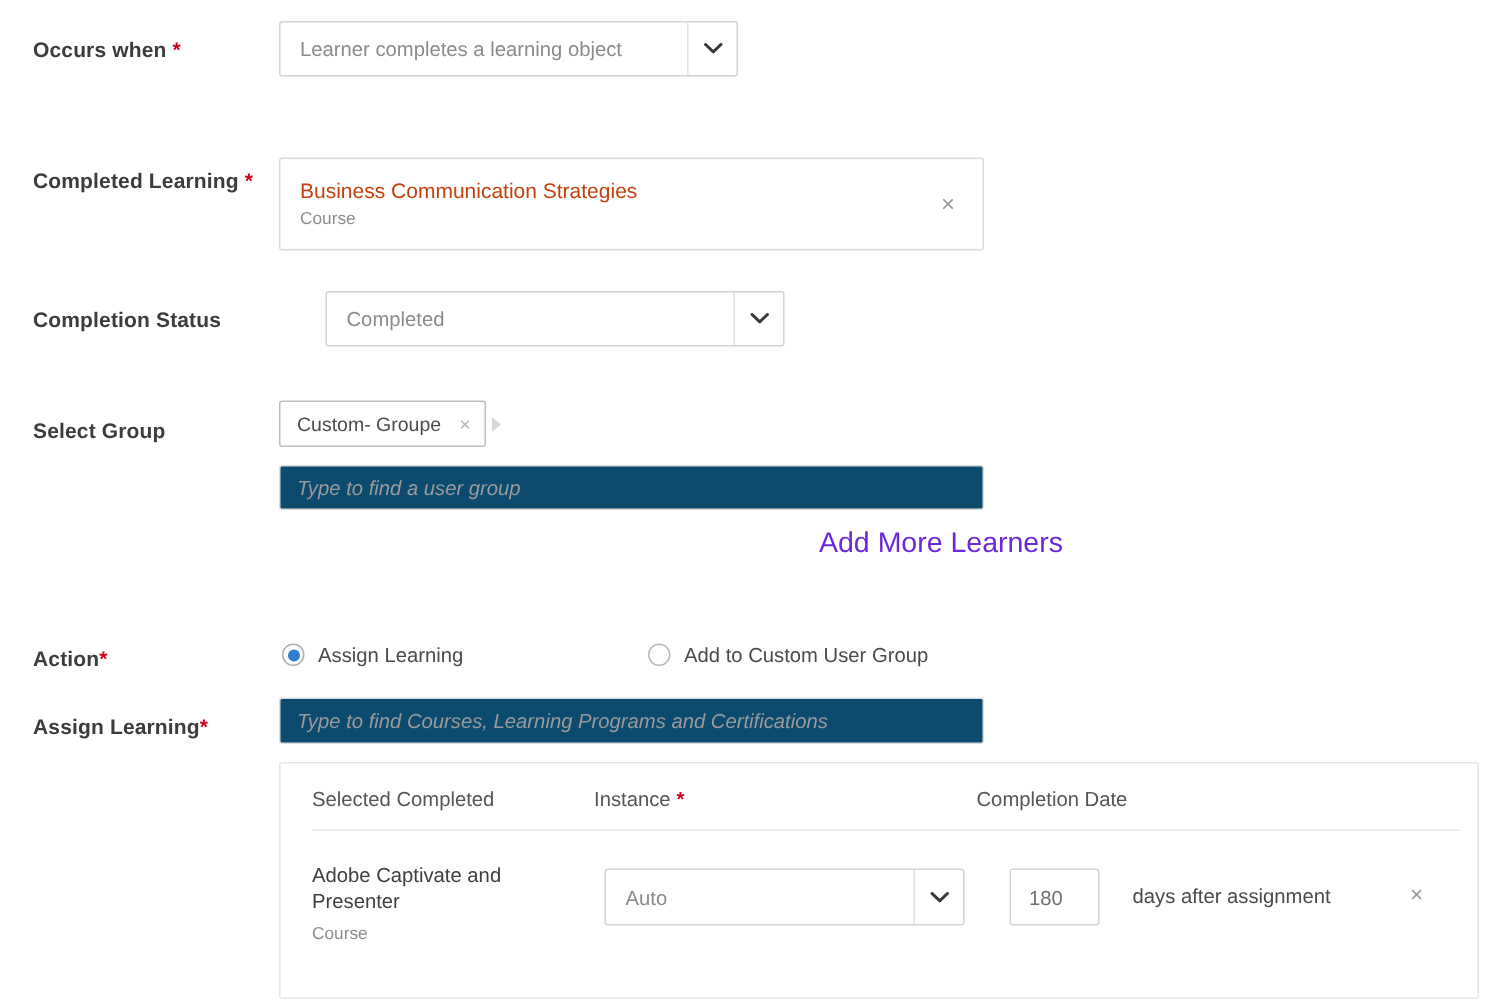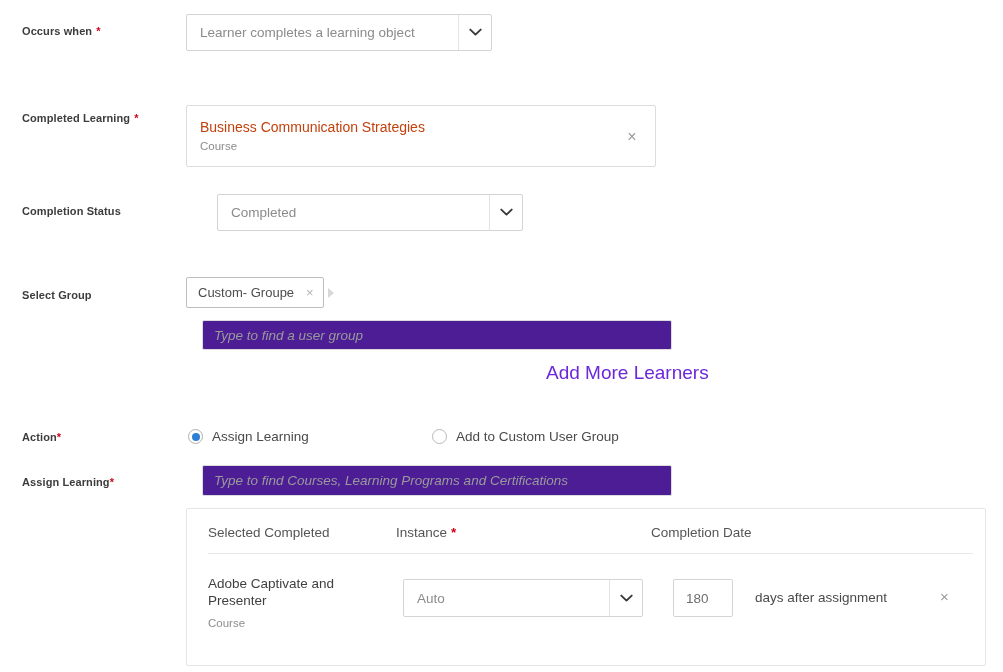--- a/index.html
+++ b/index.html
@@ -26,21 +26,21 @@
   
   .row {
     position: absolute;
     left: 0;
     width: 1003px;
   }
   .lbl {
     position: absolute;
     left: 22px;
     font-weight: bold;
-    font-size: 11px;
+    font-size: 14px;
     color: #3c3c3c;
     white-space: nowrap;
     letter-spacing: .1px;
   }
   .req {
     color: #d0021b;
     font-weight: bold;
   }
   .req.sp { margin-left: 4px; }
 
@@ -145,27 +145,26 @@
     border-top: 5px solid transparent;
     border-bottom: 5px solid transparent;
     border-left: 6px solid #d8d8d8;
   }
 
   
   .tinput {
     position: absolute;
     box-sizing: border-box;
     border: 1px solid #dcdcdc;
-    background: #4c1d95;
+    background: #0c4a6e;
     height: 30px;
     display: flex;
     align-items: center;
     padding-left: 11px;
     border-radius: 2px;
-    margin-left: 16px;
   }
   .tinput .ph {
     font-style: italic;
     font-size: 13.5px;
     color: #9a9a9a;
     white-space: nowrap;
   }
 
   
   .link {
@@ -333,21 +332,21 @@
     <div class="sel" style="left:186px;top:14px;width:306px;margin-left:31px;">
       <div class="val">Completed</div>
       <div class="caret">
         <svg width="13" height="9" viewBox="0 0 13 9" aria-hidden="true">
             <path d="M1.3 1.6 L6.5 6.6 L11.7 1.6" fill="none" stroke="#3a3a3a" stroke-width="1.9" stroke-linecap="round" stroke-linejoin="round"></path>
           </svg>
       </div>
     </div>
   </div>
 
-  <div class="row" style="top:265px;height:130px;">
+  <div class="row" style="top:255px;height:130px;">
     <div class="lbl" style="top:24px;">
       <span>Select Group</span>
     </div>
 
     <div class="chipwrap" style="left:186px;top:12px;">
       <div class="chip">
         <span class="ctxt">Custom- Groupe</span>
         <span class="cx">×</span>
       </div>
       <div class="chip-arrow"></div>

